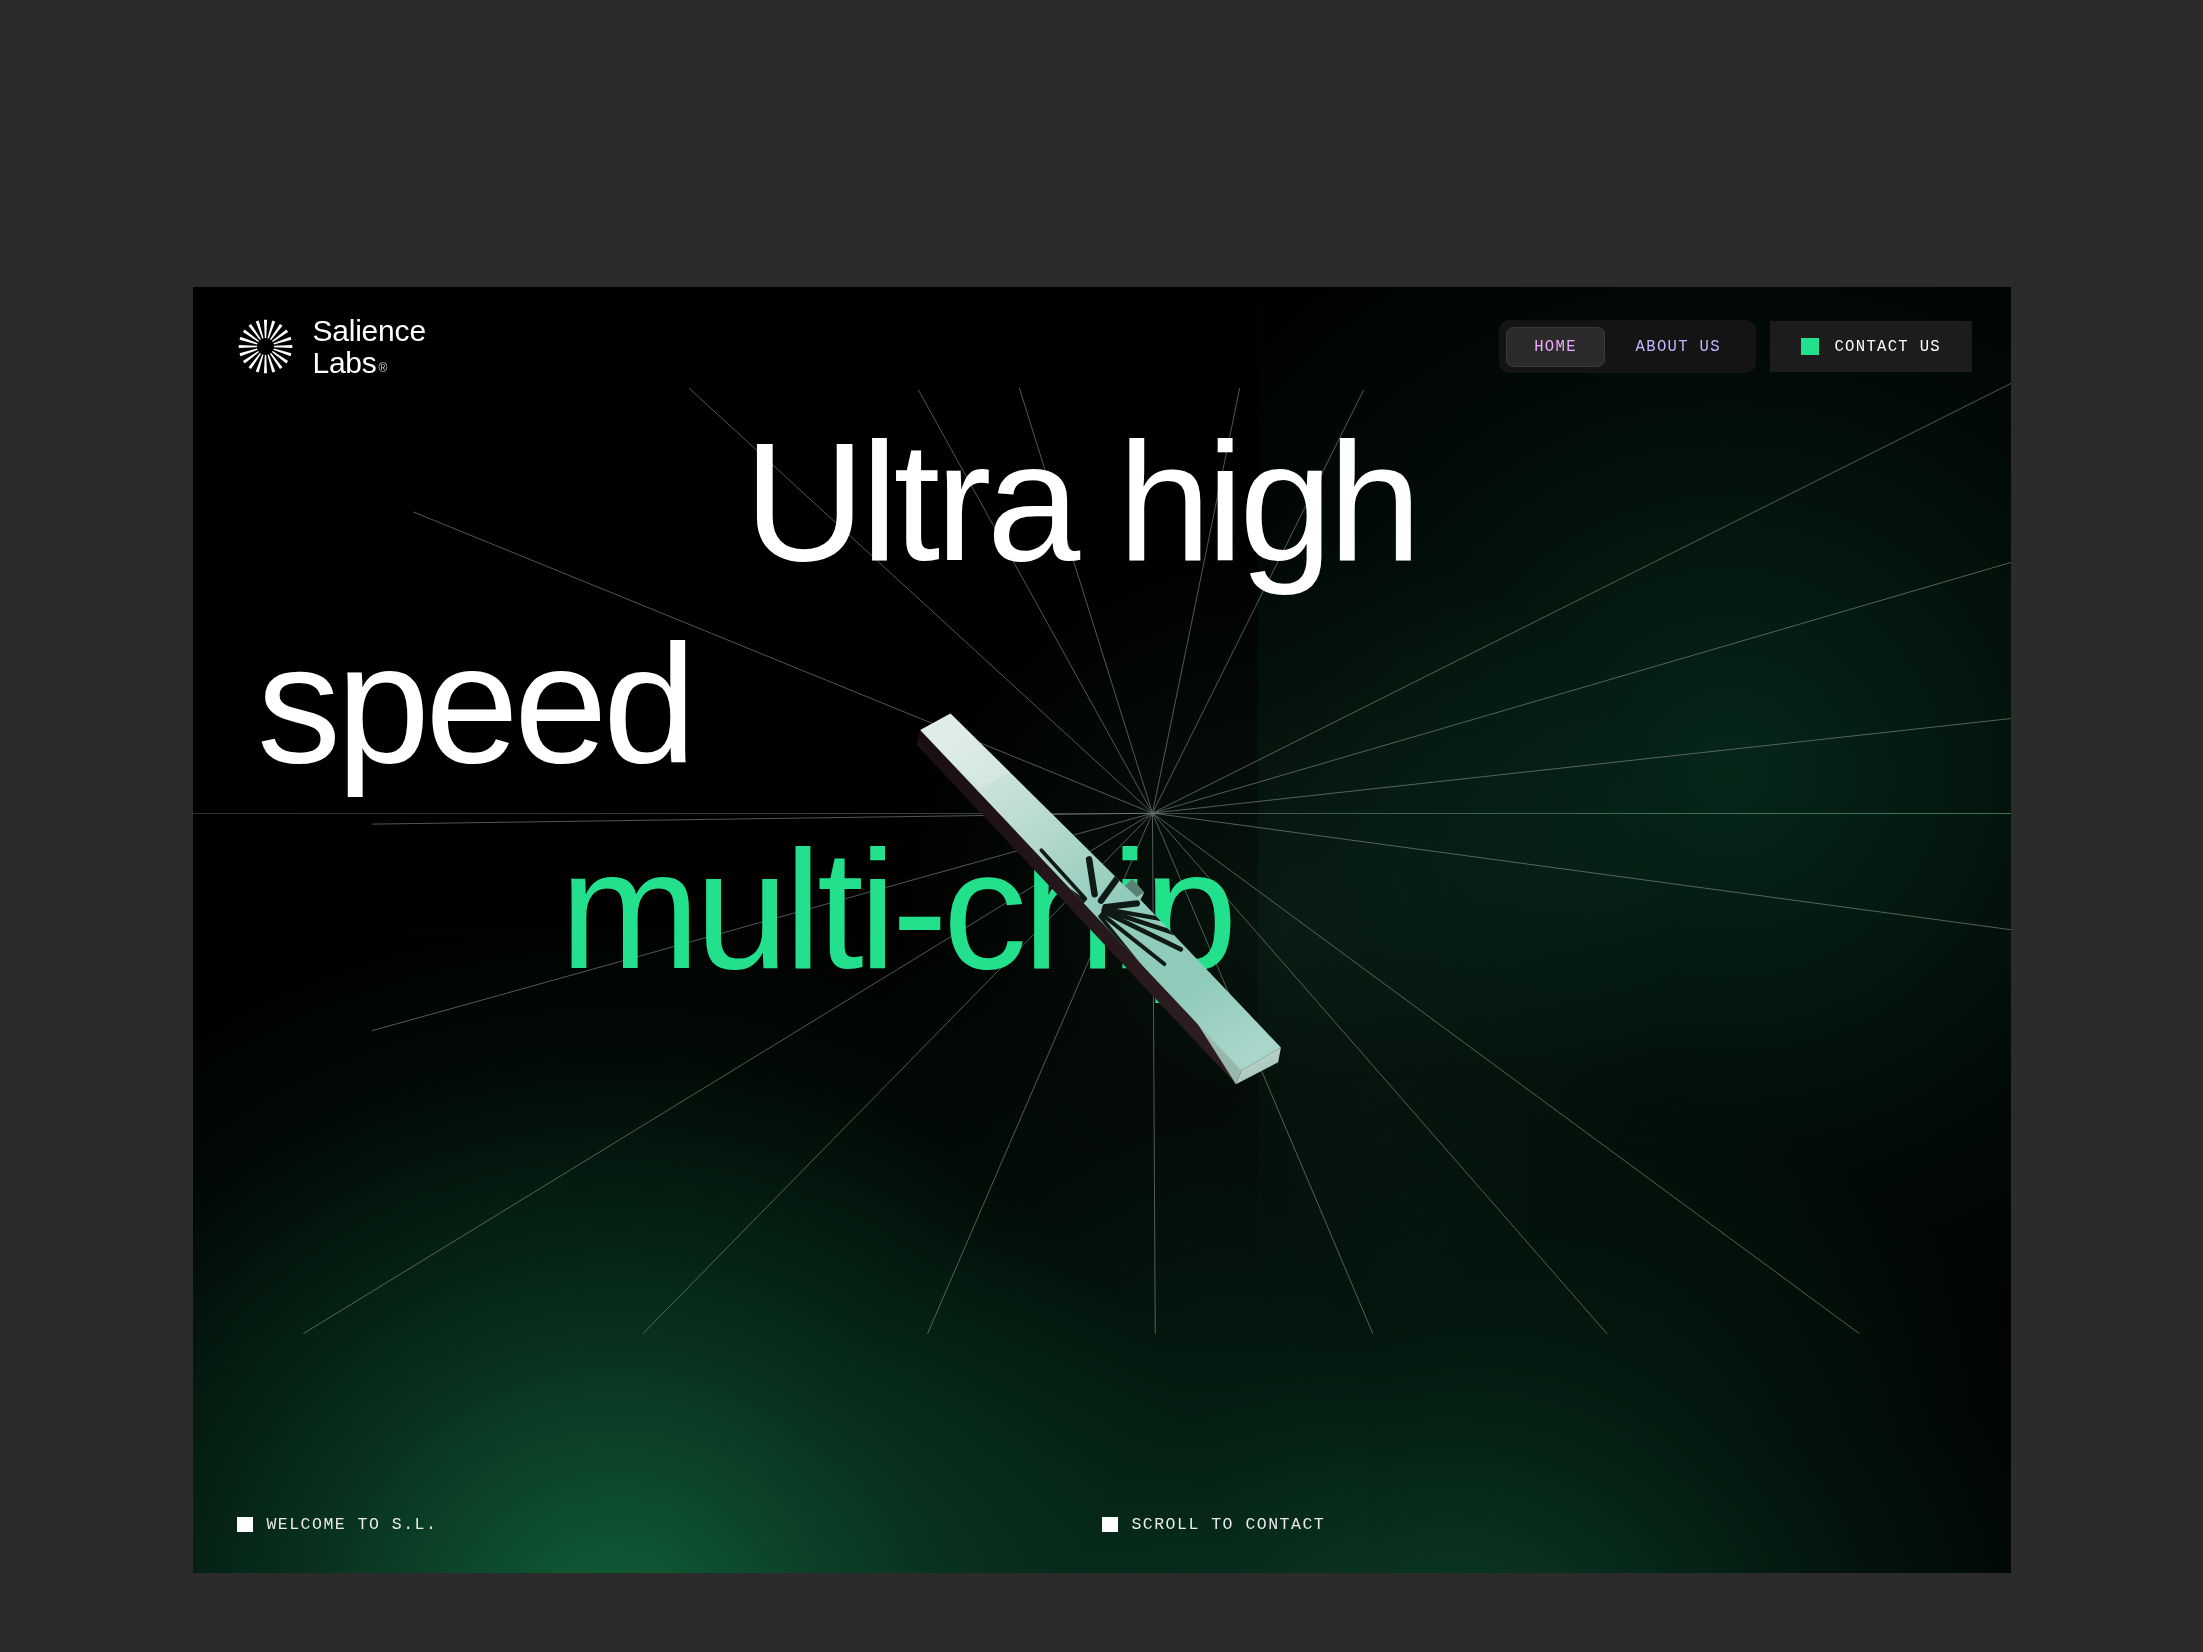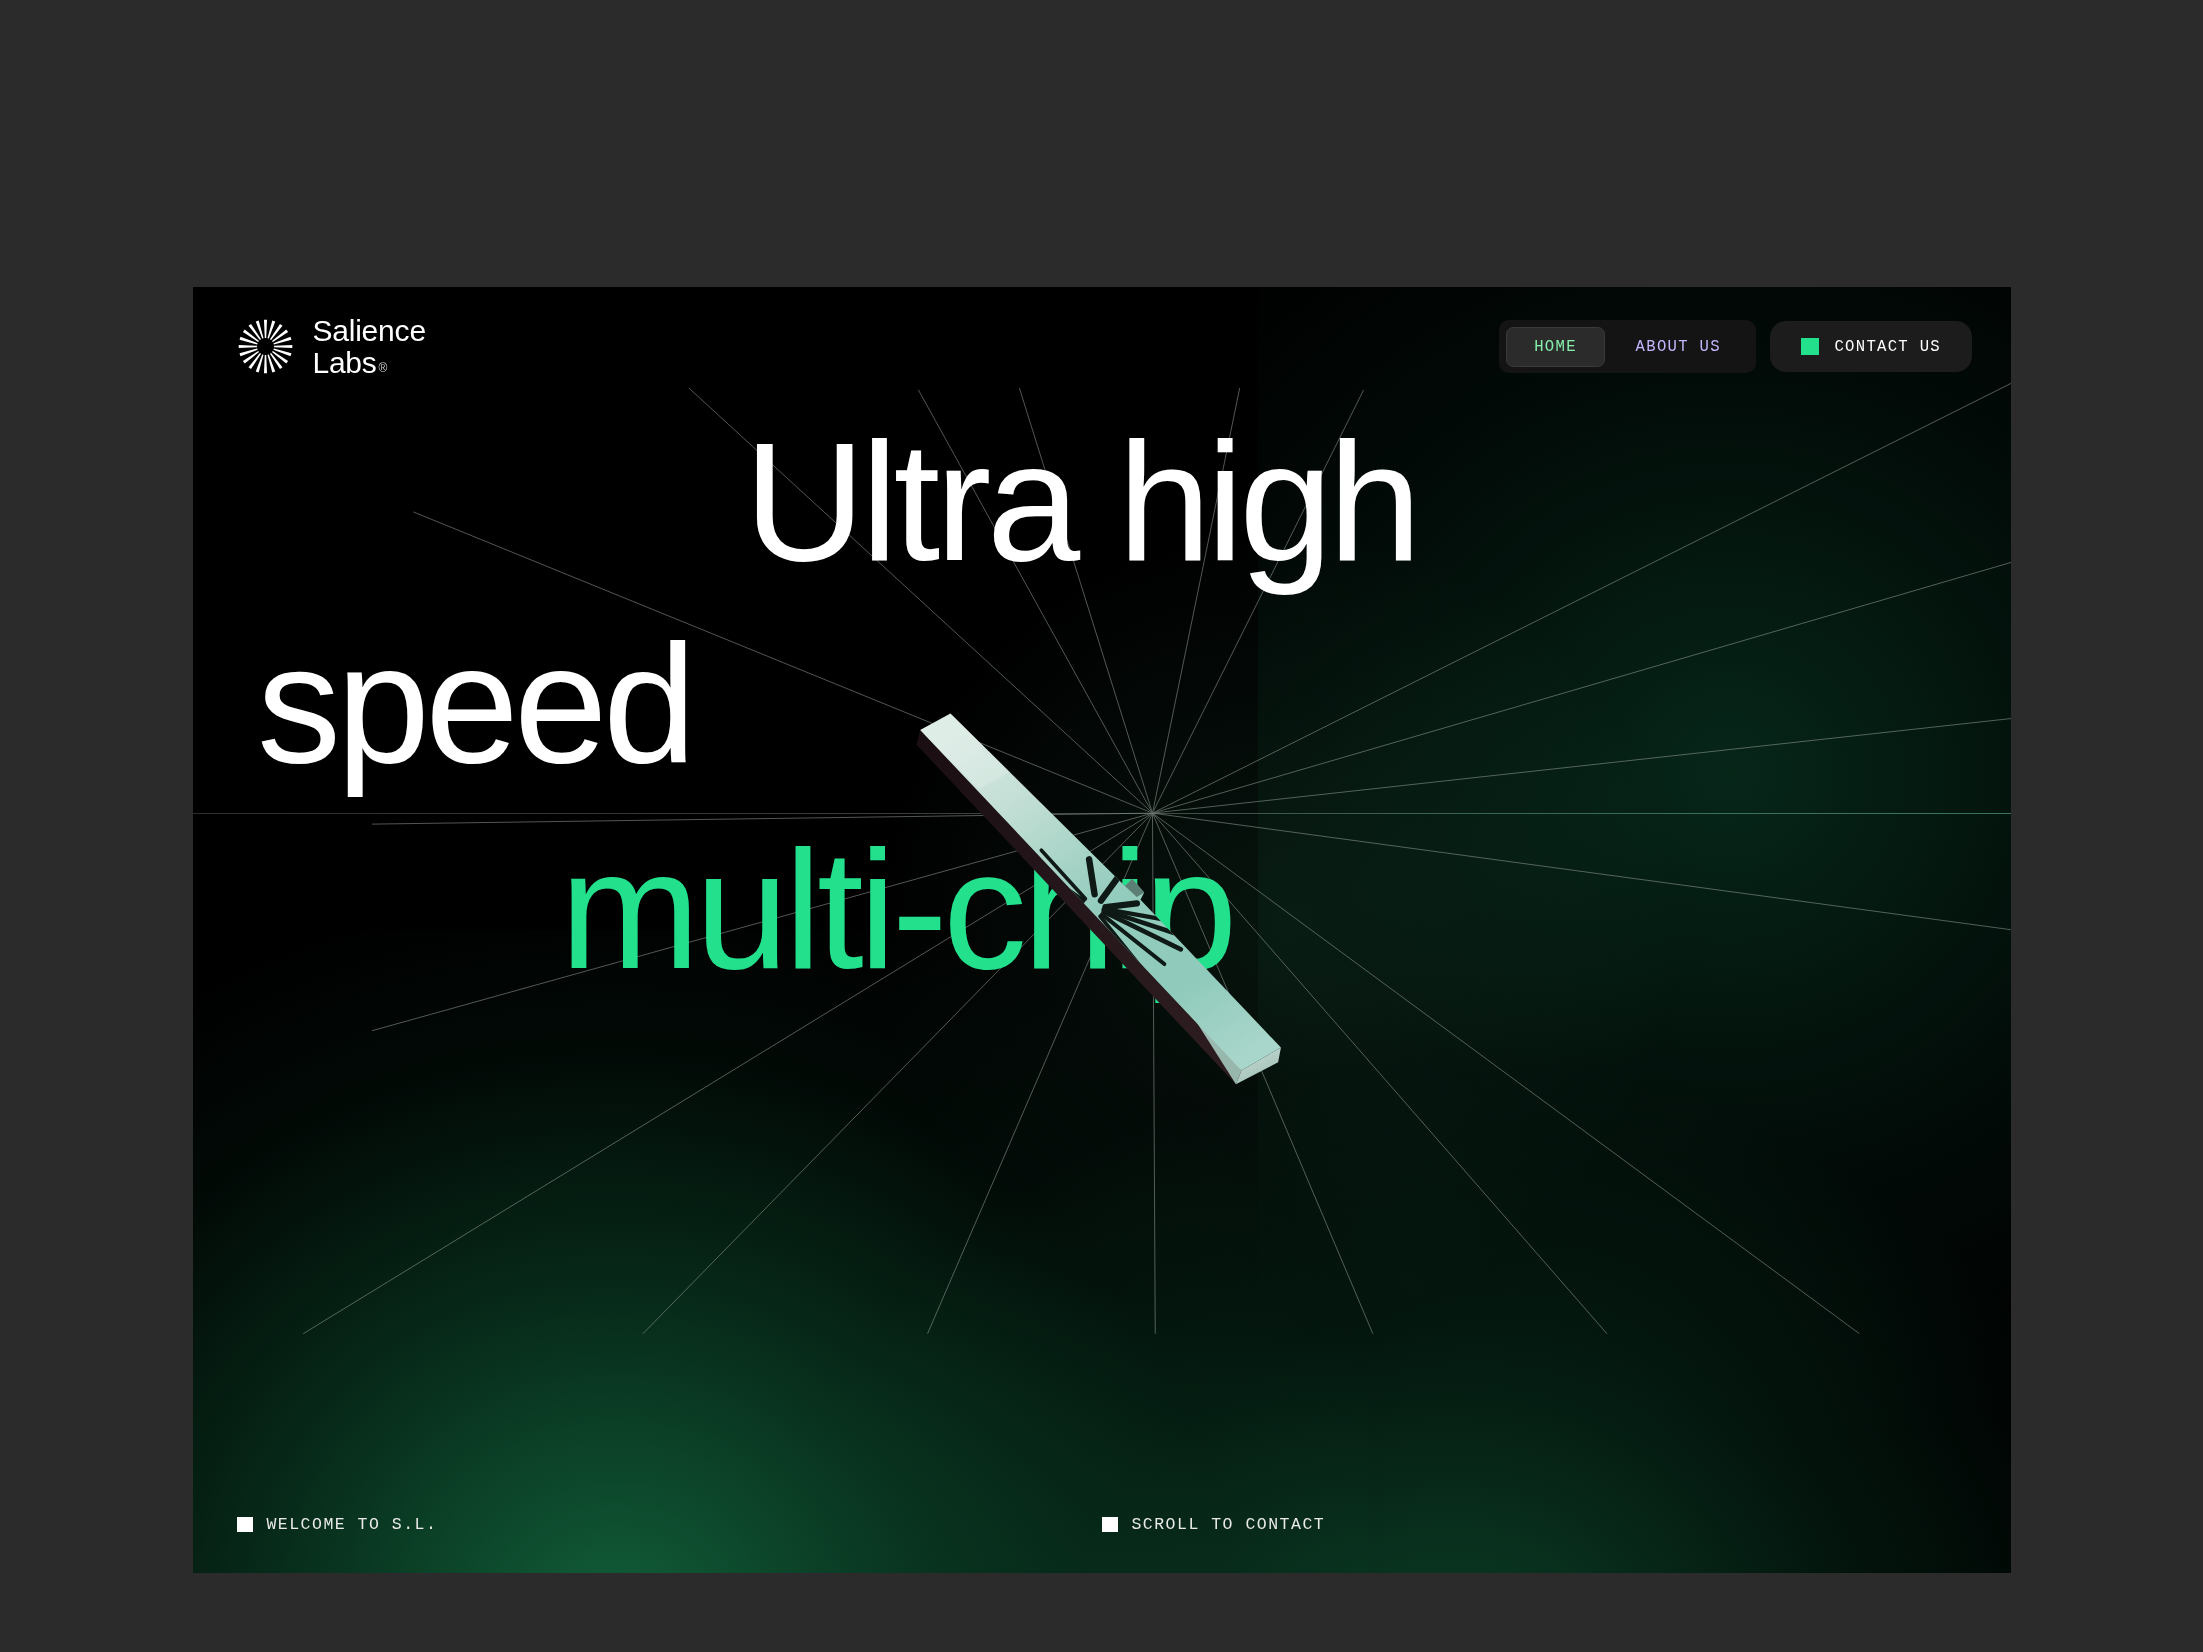--- a/index.html
+++ b/index.html
@@ -109,27 +109,27 @@
     font-family:"Liberation Mono","DejaVu Sans Mono",monospace;
     padding:10px 27.5px;
     border-radius:7.3px;
     white-space:nowrap;
     color:#c4b5fd;
     border:0.9px solid transparent;
     background:transparent;
   }
   .nav-item.active{
     background:#2b2b2b;
-    color:#86efac;
+    color:#f0abfc;
     border:0.9px solid #3a3a3a;
   }
   #contact-btn{
     display:flex; align-items:center; gap:15.6px;
     background:#1c1c1c;
-    border-radius:16px;
+    border-radius:0;
     padding:16.5px 31px;
   }
   #contact-sq{
     width:17.4px; height:17.4px;
     background:#23e08d;
     display:block; flex:0 0 17.4px;
   }
   #contact-label{
     font-size:15.6px;
     letter-spacing:1.3px;

